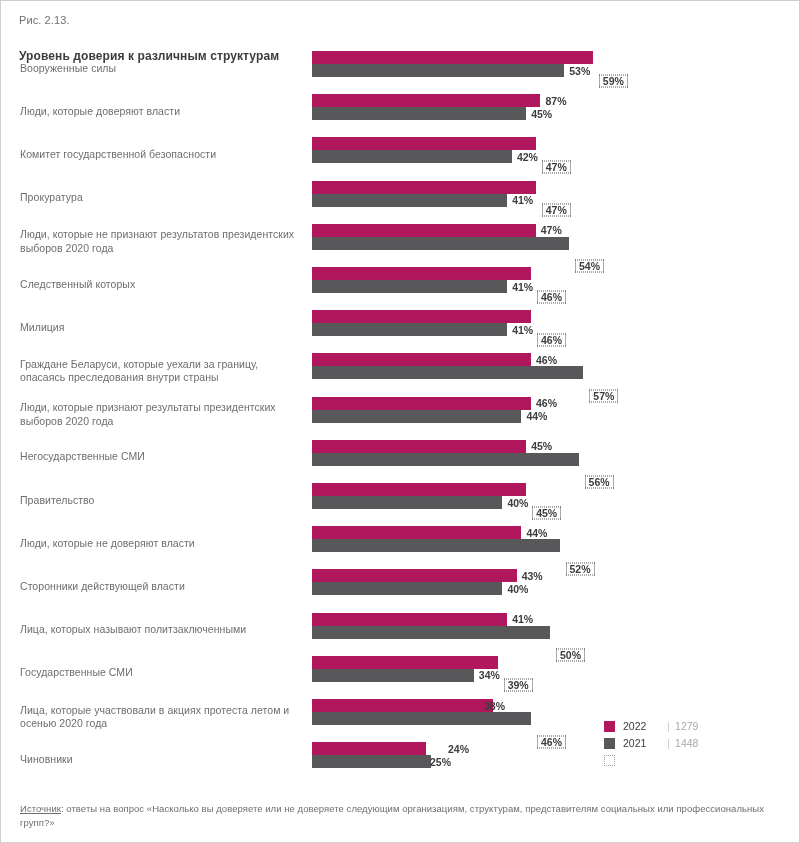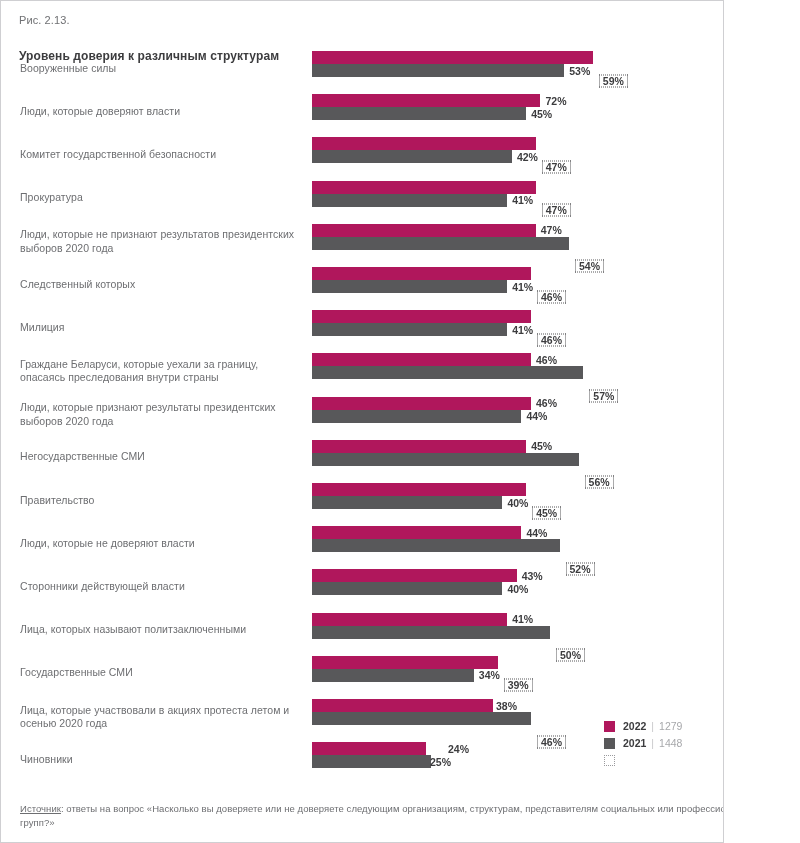--- a/index.html
+++ b/index.html
@@ -8,21 +8,21 @@
     padding: 0;
     background: #ffffff;
   }
   body {
     font-family: "Liberation Sans", "DejaVu Sans", sans-serif;
     -webkit-font-smoothing: antialiased;
   }
 
   .figure {
     position: relative;
-    width: 724px;
+    width: 800px;
     height: 843px;
     box-sizing: border-box;
     background: #ffffff;
     border: 1px solid #cfcfd2;
     overflow: hidden;
   }
 
   
   .header {
     position: absolute;
@@ -135,23 +135,23 @@
     margin-top: 1px;
   }
   .swatch.y2022 { background: #b0175c; }
   .swatch.y2021 { background: #58585a; }
   .swatch.sig {
     background: #ffffff;
     border: 1px dotted #9a9a9d;
     box-sizing: border-box;
   }
   .legend-year {
-    font-weight: bold;
+    font-weight: normal;
     color: #3c3c3e;
-    margin-right: 5px;
+    margin-right: 21px;
   }
   .legend-sep {
     color: #c8c8cb;
     margin-right: 5px;
   }
   .legend-n {
     color: #a7a8ab;
   }
   .legend-note {
     color: #6d6e71;
@@ -195,21 +195,21 @@
             <div class="bar y2021" style="width: 252.28px;"></div>
             <span class="val" style="left: 255.28px;">53%</span>
           </div>
         </div>
       </div>
       <div class="row" style="top: 43.2px;">
         <div class="row-label">Люди, которые доверяют власти</div>
         <div class="bars">
           <div class="bar-line">
             <div class="bar y2022" style="width: 228.48px;"></div>
-            <span class="val" style="left: 231.48px;">72%</span>
+            <span class="val" style="left: 231.48px;">87%</span>
           </div>
           <div class="bar-line">
             <div class="bar y2021" style="width: 214.2px;"></div>
             <span class="val" style="left: 217.2px;">45%</span>
           </div>
         </div>
       </div>
       <div class="row" style="top: 86.4px;">
         <div class="row-label">Комитет государственной безопасности</div>
         <div class="bars">
@@ -377,21 +377,21 @@
             <div class="bar y2021" style="width: 161.84px;"></div>
             <span class="val" style="left: 164.84px;">34%</span>
           </div>
         </div>
       </div>
       <div class="row" style="top: 648px;">
         <div class="row-label">Лица, которые участвовали в акциях протеста летом и осенью 2020 года</div>
         <div class="bars">
           <div class="bar-line">
             <div class="bar y2022" style="width: 180.88px;"></div>
-            <span class="val" style="left: 182px;">38%</span>
+            <span class="val" style="left: 170px;">38%</span>
           </div>
           <div class="bar-line">
             <div class="bar y2021" style="width: 218.96px;"></div>
             <span class="val sig" style="left: 224.96px;">46%</span>
           </div>
         </div>
       </div>
       <div class="row" style="top: 691.2px;">
         <div class="row-label">Чиновники</div>
         <div class="bars">

